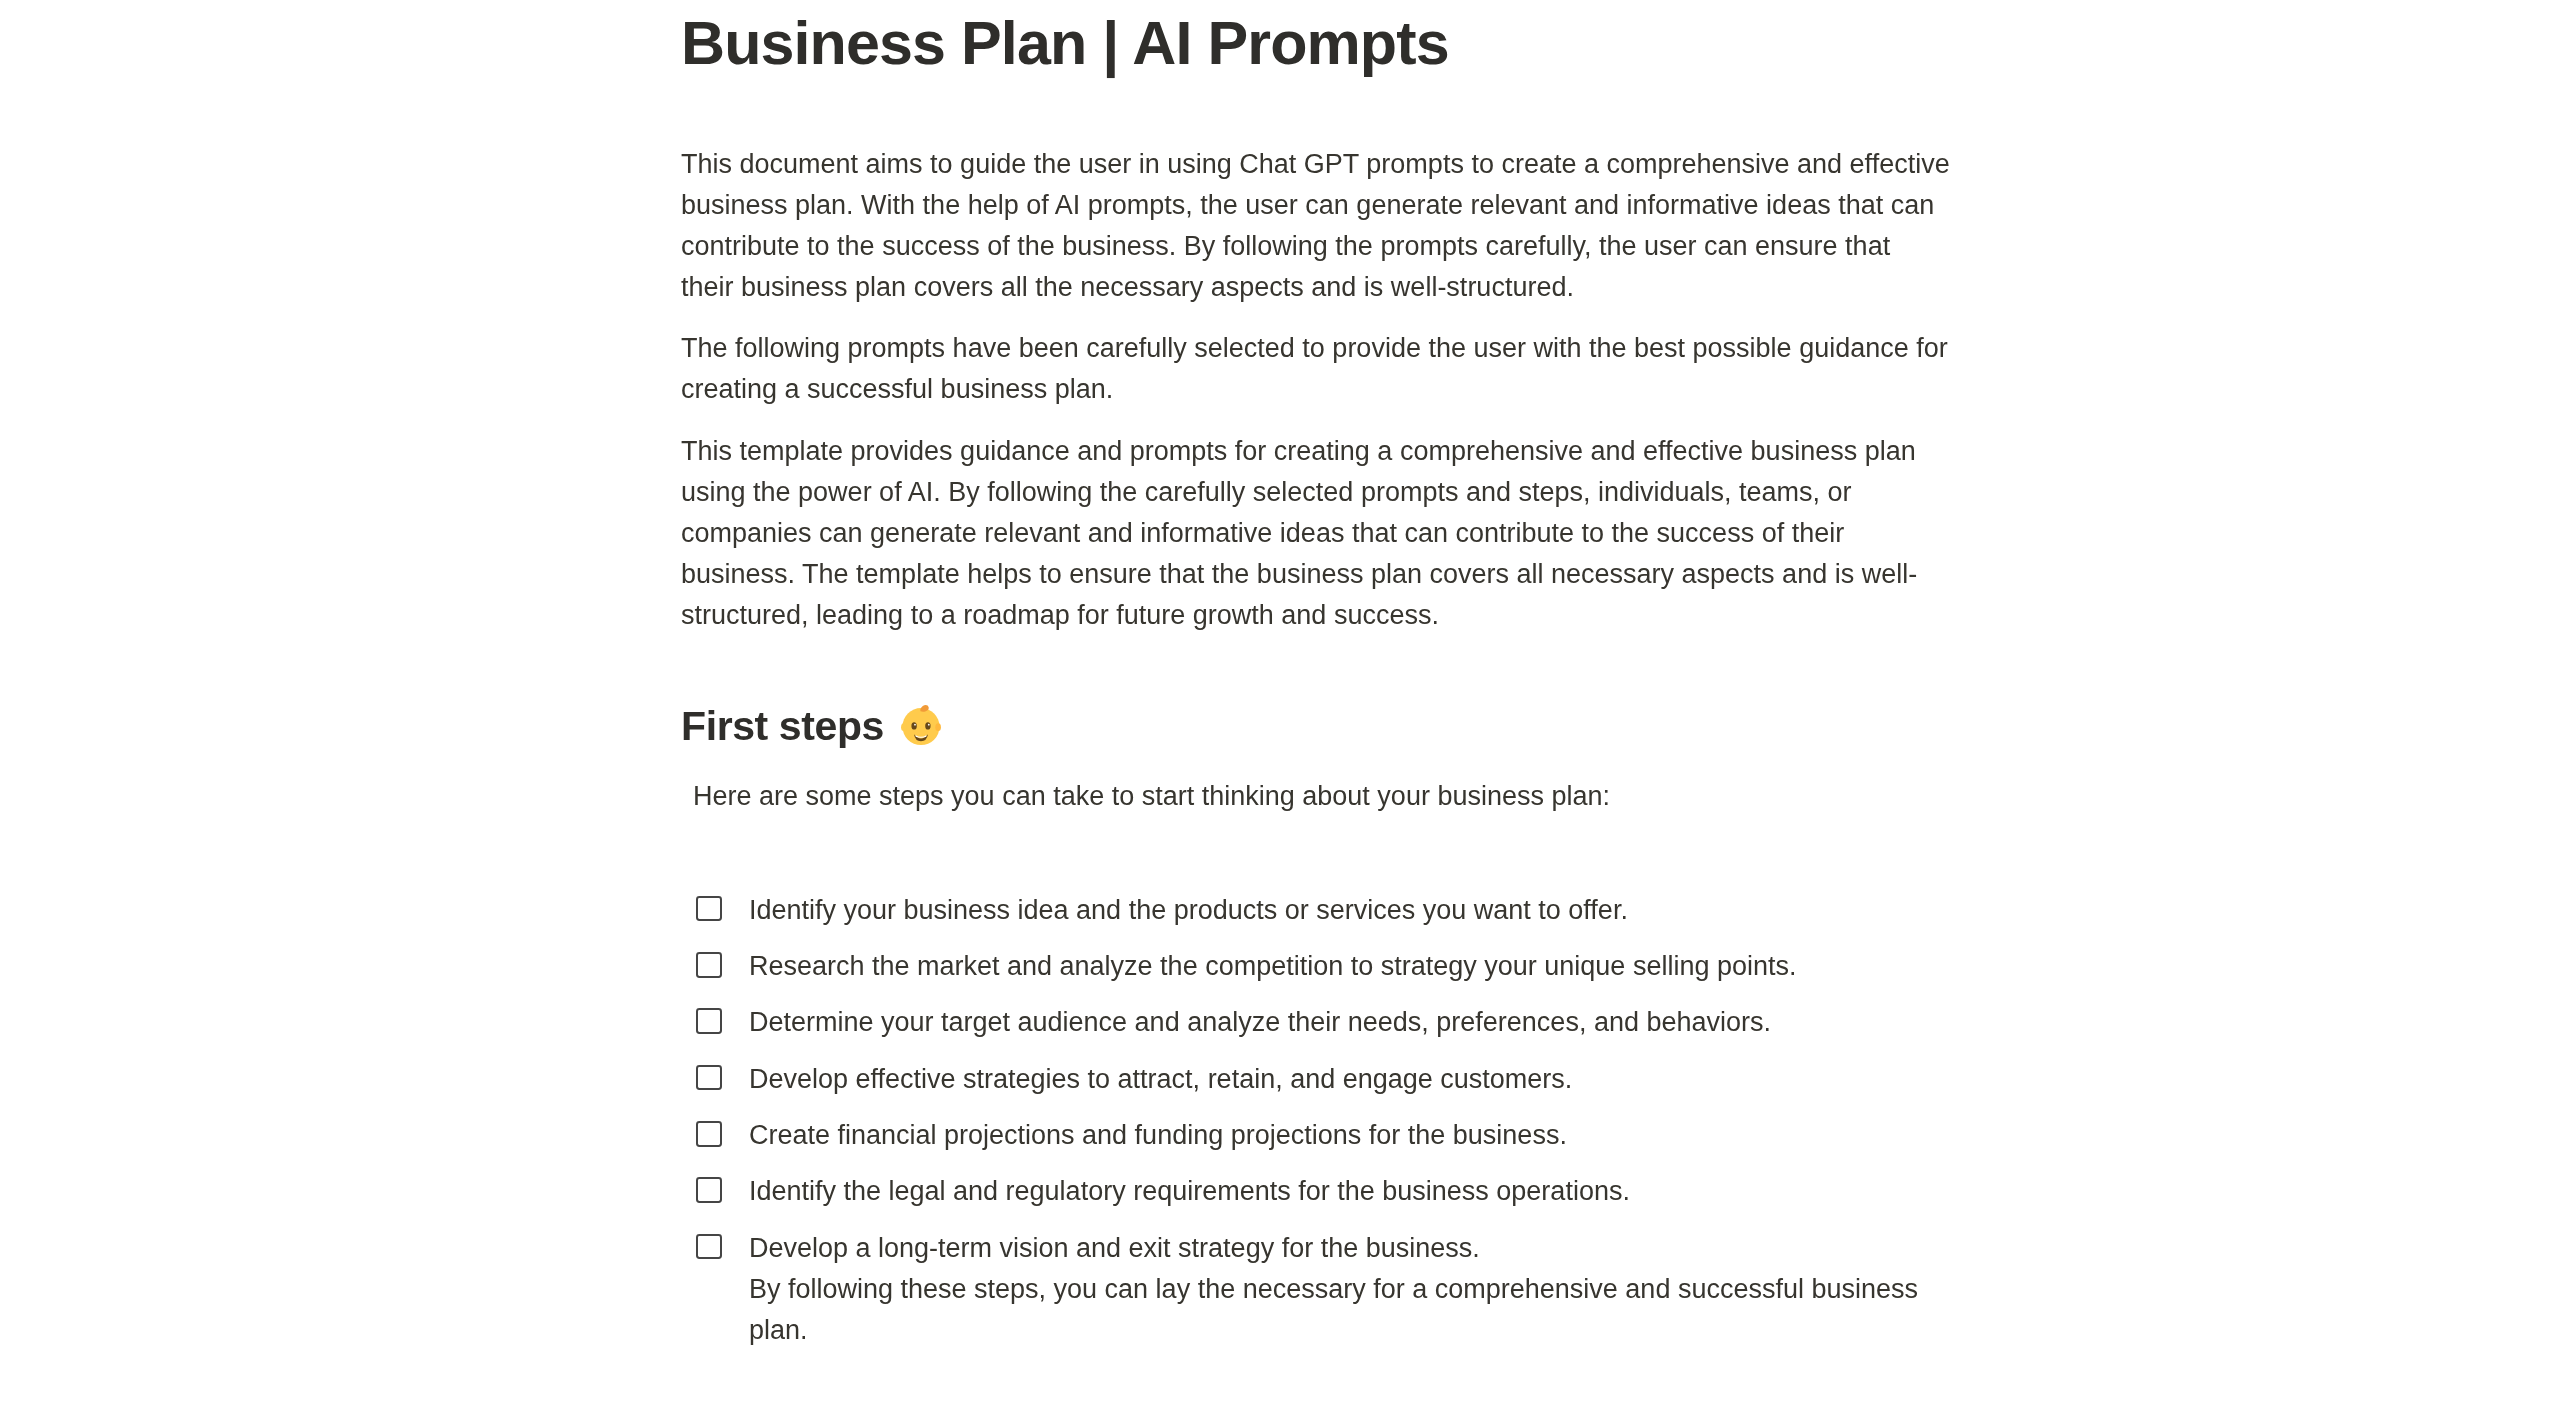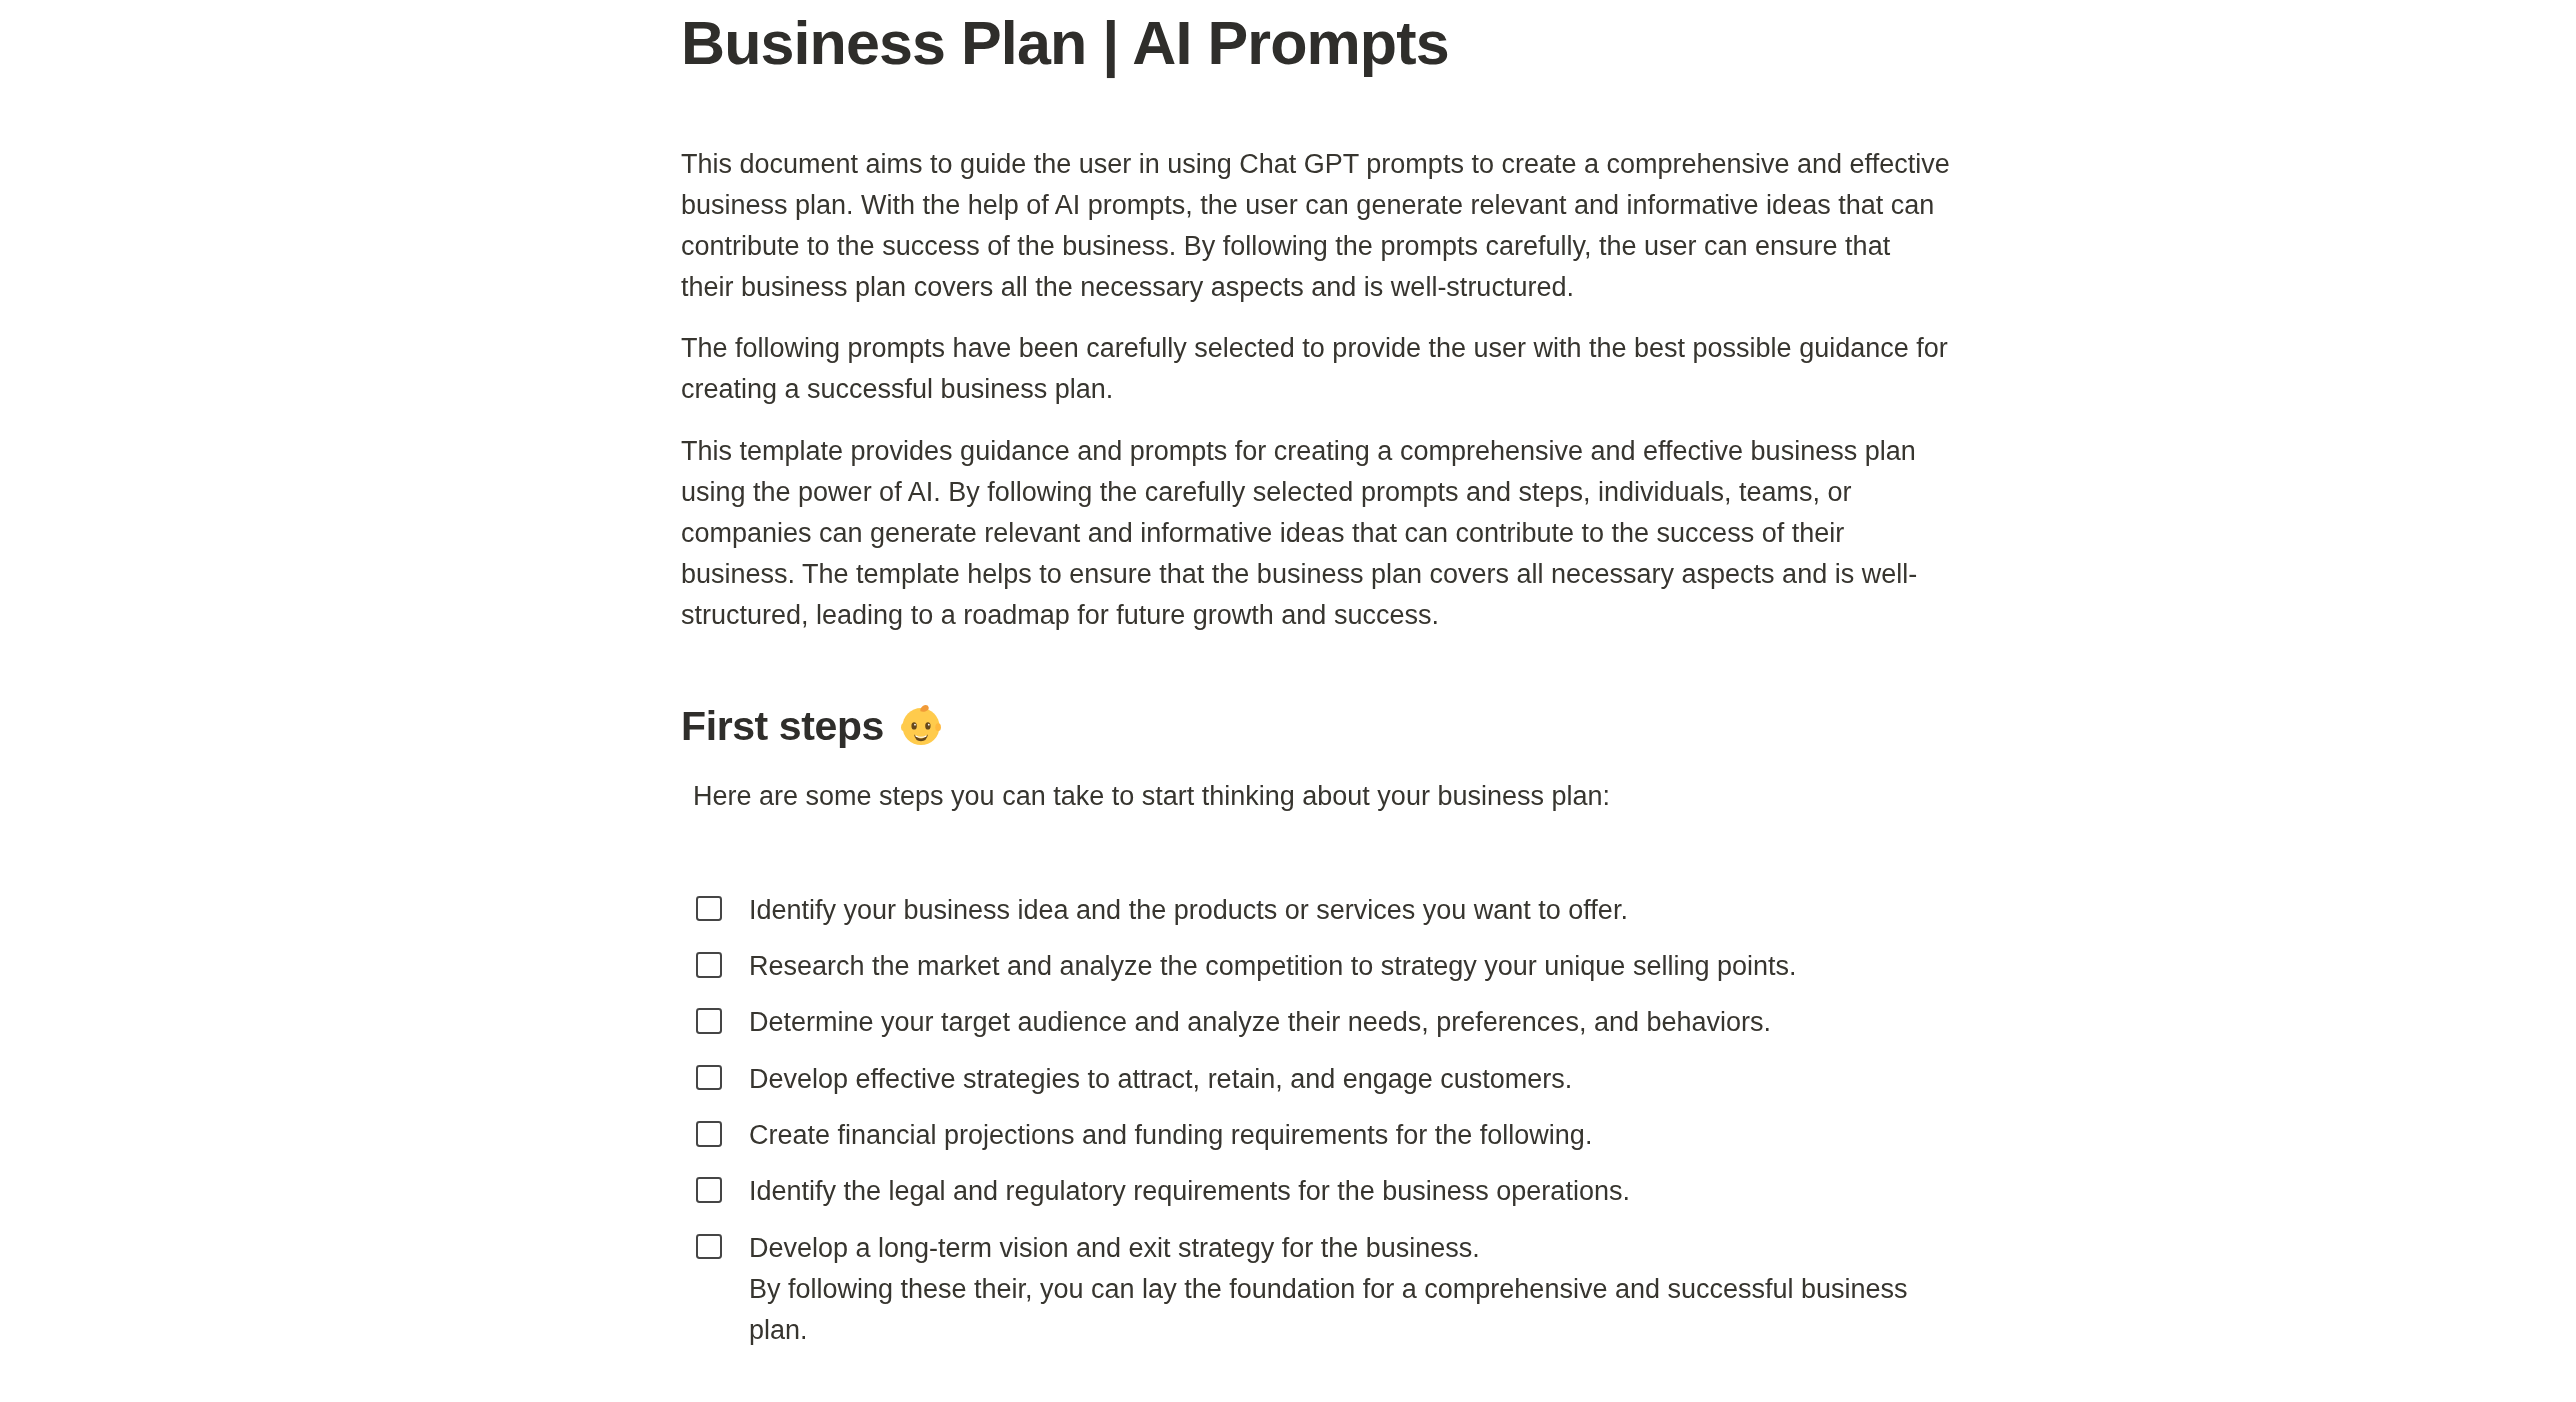--- a/index.html
+++ b/index.html
@@ -137,32 +137,32 @@
       <div class="todo-body">Determine your target audience and analyze their needs, preferences, and behaviors.</div>
     </div>
 
     <div class="todo">
       <button class="checkbox" aria-checked="false"></button>
       <div class="todo-body">Develop effective strategies to attract, retain, and engage customers.</div>
     </div>
 
     <div class="todo">
       <button class="checkbox" aria-checked="false"></button>
-      <div class="todo-body">Create financial projections and funding requirements for the following.</div>
+      <div class="todo-body">Create financial projections and funding projections for the business.</div>
     </div>
 
     <div class="todo">
       <button class="checkbox" aria-checked="false"></button>
       <div class="todo-body">Identify the legal and regulatory requirements for the business operations.</div>
     </div>
 
     <div class="todo">
       <button class="checkbox" aria-checked="false"></button>
       <div class="todo-body">
         <div>Develop a long-term vision and exit strategy for the business.</div>
-        <div>By following these their, you can lay the foundation for a comprehensive and successful business plan.</div>
+        <div>By following these steps, you can lay the necessary for a comprehensive and successful business plan.</div>
       </div>
     </div>
 
   </div>
 
 </div>
 
 
 </body></html>

